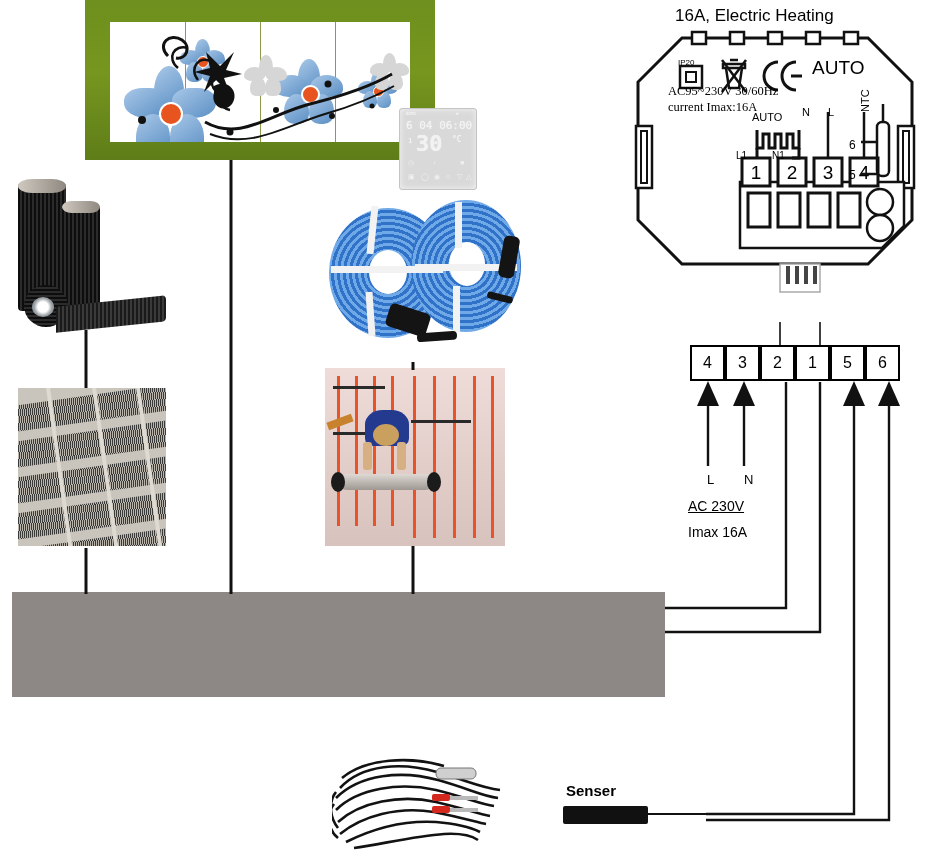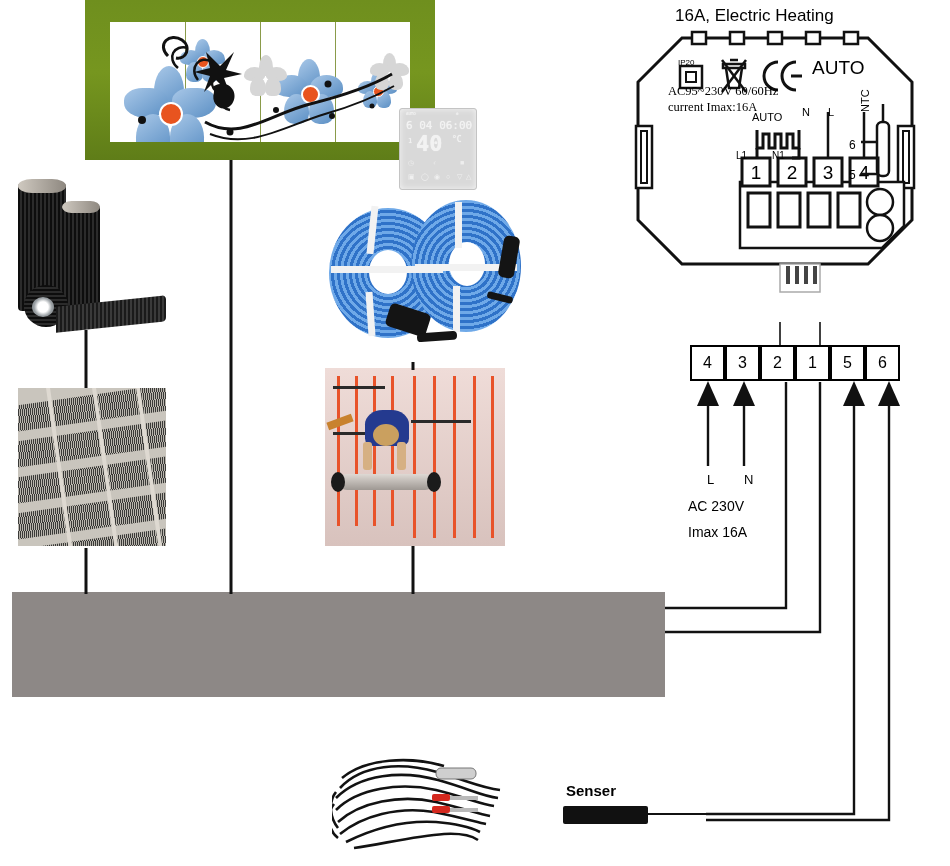--- a/index.html
+++ b/index.html
@@ -81,21 +81,21 @@
            transform:rotate(-90deg);transform-origin:left top;}
   #txt-6{left:849px;top:138px;font-size:12px;font-family:"Liberation Sans",sans-serif;}
   #txt-5{left:849px;top:168px;font-size:12px;font-family:"Liberation Sans",sans-serif;}
 
   
   #term-strip{left:690px;top:345px;width:210px;height:36px;}
   .tcell{position:absolute;top:0;width:35px;height:36px;border:2px solid #000;
          box-sizing:border-box;background:#fff;display:flex;align-items:center;
          justify-content:center;font-size:16px;font-family:"Liberation Sans",sans-serif;}
 
-  #txt-acv{left:688px;top:498px;font-size:14px;font-family:"Liberation Sans",sans-serif;}
+  #txt-acv{left:688px;top:498px;font-size:14px;font-family:"Liberation Sans",sans-serif;text-decoration:underline;}
   #txt-imax{left:688px;top:524px;font-size:14px;font-family:"Liberation Sans",sans-serif;}
   #txt-Lsup{left:707px;top:472px;font-size:13px;font-family:"Liberation Sans",sans-serif;}
   #txt-Nsup{left:744px;top:472px;font-size:13px;font-family:"Liberation Sans",sans-serif;}
 
   #wires{position:absolute;left:0;top:0;width:950px;height:866px;pointer-events:none;}
 </style>
 </head>
 <body>
 
 <div class="abs" id="wall-panel">
@@ -177,21 +177,21 @@
 
 <div class="abs" id="thermostat">
   <div class="tseg" id="t-mini">AUTO</div>
   <div class="tseg" id="t-mini2">⚙</div>
   <div class="tseg" id="t-top">
     <span>6</span>
     <span>04</span>
     <span>06:00</span>
   </div>
   <div class="tseg" id="t-set">1</div>
-  <div class="tseg" id="t-temp">40</div>
+  <div class="tseg" id="t-temp">30</div>
   <div class="tseg" id="t-unit">°C</div>
   <div class="ticon" style="left:8px;top:50px;">◷</div>
   <div class="ticon" style="left:33px;top:50px;opacity:.55;">◐</div>
   <div class="ticon" style="left:60px;top:50px;">■</div>
   <div class="tbtn" style="left:8px;top:64px;">▣</div>
   <div class="tbtn" style="left:21px;top:64px;">◯</div>
   <div class="tbtn" style="left:34px;top:64px;">◉</div>
   <div class="tbtn" style="left:46px;top:64px;">○</div>
   <div class="tbtn" style="left:57px;top:64px;">▽</div>
   <div class="tbtn" style="left:66px;top:64px;">△</div>
@@ -364,21 +364,21 @@
       <rect x="247" y="92" width="12" height="54" rx="5"></rect>
       <path d="M231,112 L247,112"></path>
       <path d="M231,144 L247,144"></path>
     </g>
     <path d="M253,74 L253,92" stroke="#111" stroke-width="2.5" fill="none"></path>
   </svg>
 </div>
 
 <div class="lbl mtxt" id="txt-ip20">IP20</div>
 <div class="lbl mtxt" id="txt-wifi">AUTO</div>
-<div class="lbl mtxt" id="txt-ac">AC95~230V 60/60Hz</div>
+<div class="lbl mtxt" id="txt-ac">AC95~230V 30/60Hz</div>
 <div class="lbl mtxt" id="txt-cur">current  Imax:16A</div>
 <div class="lbl mtxt" id="txt-load">AUTO</div>
 <div class="lbl mtxt" id="txt-l1">L1</div>
 <div class="lbl mtxt" id="txt-n1">N1</div>
 <div class="lbl mtxt" id="txt-N">N</div>
 <div class="lbl mtxt" id="txt-L">L</div>
 <div class="lbl mtxt" id="txt-ntc">NTC</div>
 <div class="lbl mtxt" id="txt-6">6</div>
 <div class="lbl mtxt" id="txt-5">5</div>
 

